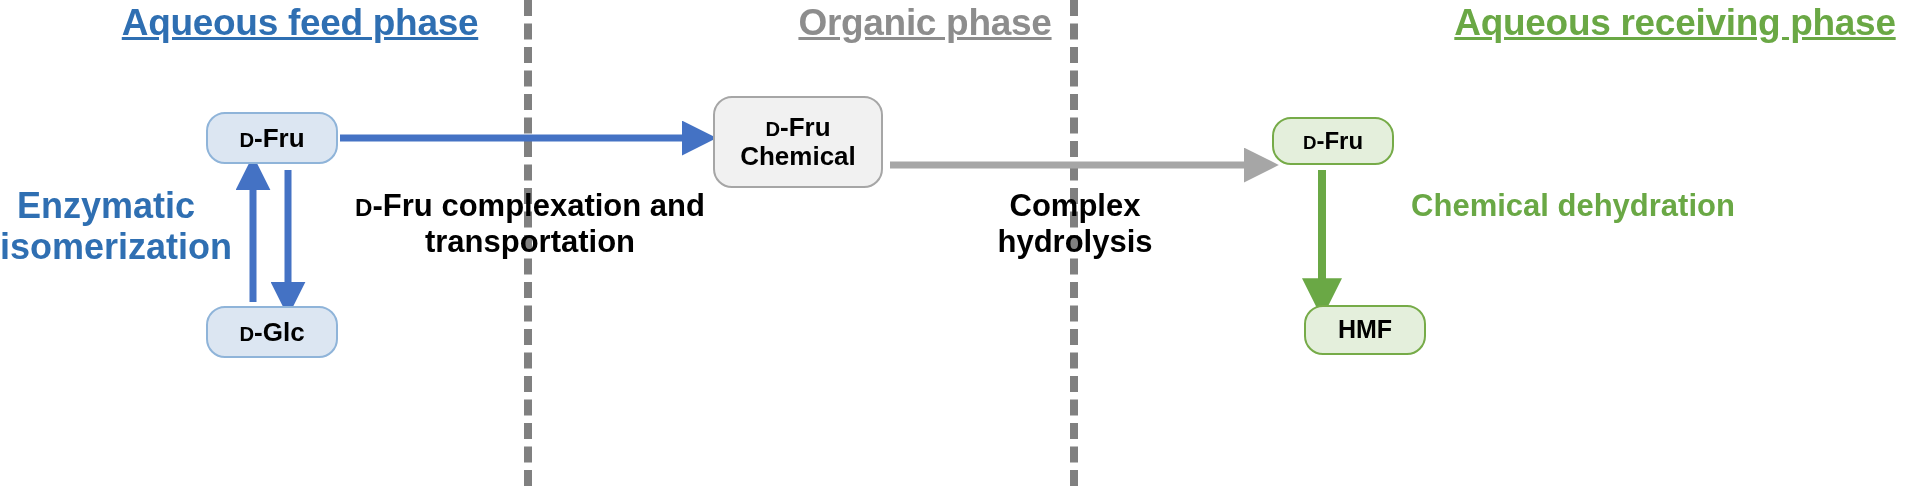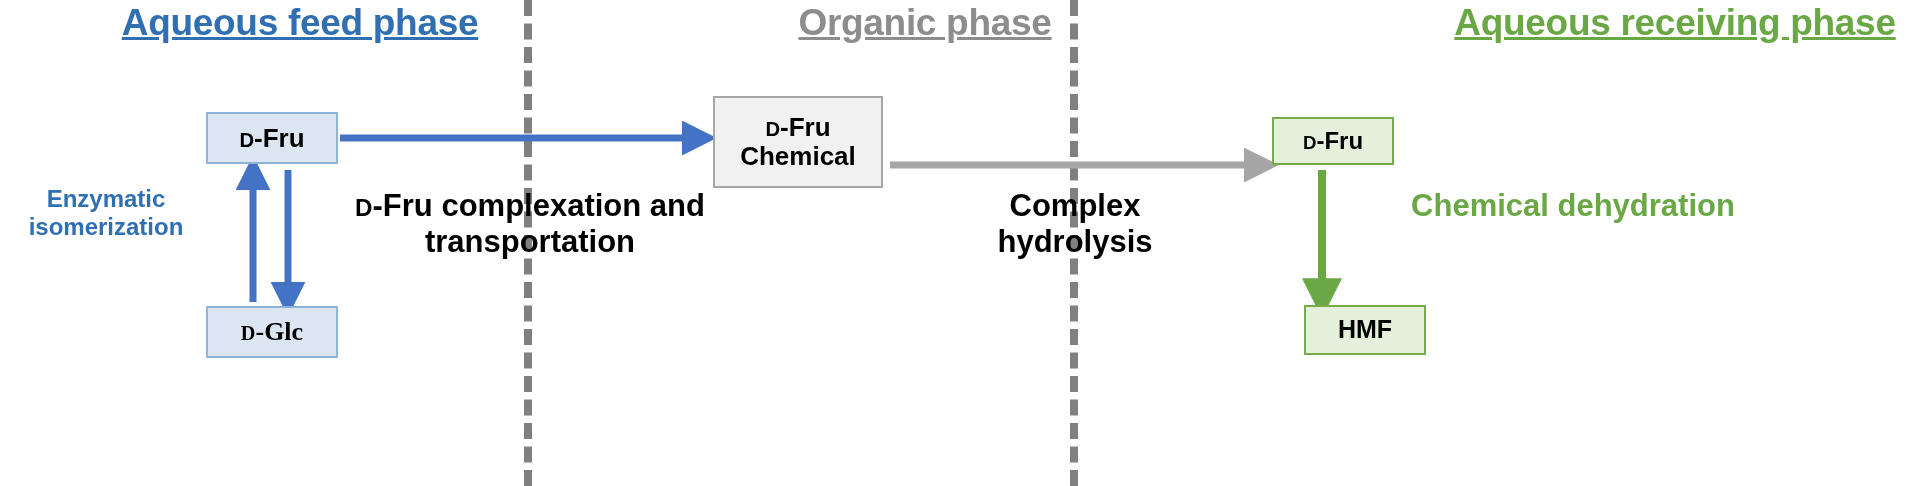--- a/index.html
+++ b/index.html
@@ -34,30 +34,31 @@
   .box {
     position: absolute;
     box-sizing: border-box;
     display: flex;
     align-items: center;
     justify-content: center;
     text-align: center;
     font-weight: bold;
     color: #000000;
     line-height: 1.1;
+    border-radius: 19px;
   }
   .box-blue  { background: #dce6f2; border: 2px solid #8fb4d9; }
   .box-gray  { background: #f1f1f1; border: 2px solid #a6a6a6; }
   .box-green { background: #e4efdc; border: 2px solid #76ab48; }
 
   
   .sc { font-size: 0.78em; }
 
   #box-fru-feed   { left: 206px;  top: 112px; width: 132px; height: 52px; font-size: 26px; }
-  #box-glc-feed   { left: 206px;  top: 306px; width: 132px; height: 52px; font-size: 26px; font-family: Liberation Serif, serif; }
+  #box-glc-feed   { left: 206px;  top: 306px; width: 132px; height: 52px; font-size: 26px; }
   #box-fru-cplx   { left: 713px;  top: 96px;  width: 170px; height: 92px; font-size: 26px; }
   #box-fru-recv   { left: 1272px; top: 117px; width: 122px; height: 48px; font-size: 24px; }
   #box-hmf        { left: 1304px; top: 305px; width: 122px; height: 50px; font-size: 25px; }
 
   
   .divider {
     position: absolute;
     top: 0;
     height: 486px;
     width: 0;
@@ -76,21 +77,21 @@
 
   
   .caption {
     position: absolute;
     text-align: center;
     font-weight: bold;
     line-height: 1.15;
   }
   #caption-enzymatic {
     left: 0px; top: 185px; width: 212px;
-    color: #2f6fb2; font-size: 24px;
+    color: #2f6fb2; font-size: 36px;
   }
   #caption-complexation {
     left: 350px; top: 188px; width: 360px;
     color: #000000; font-size: 31px; text-align: center;
   }
   #caption-hydrolysis {
     left: 930px; top: 188px; width: 290px;
     color: #000000; font-size: 31px;
   }
   #caption-dehydration {

